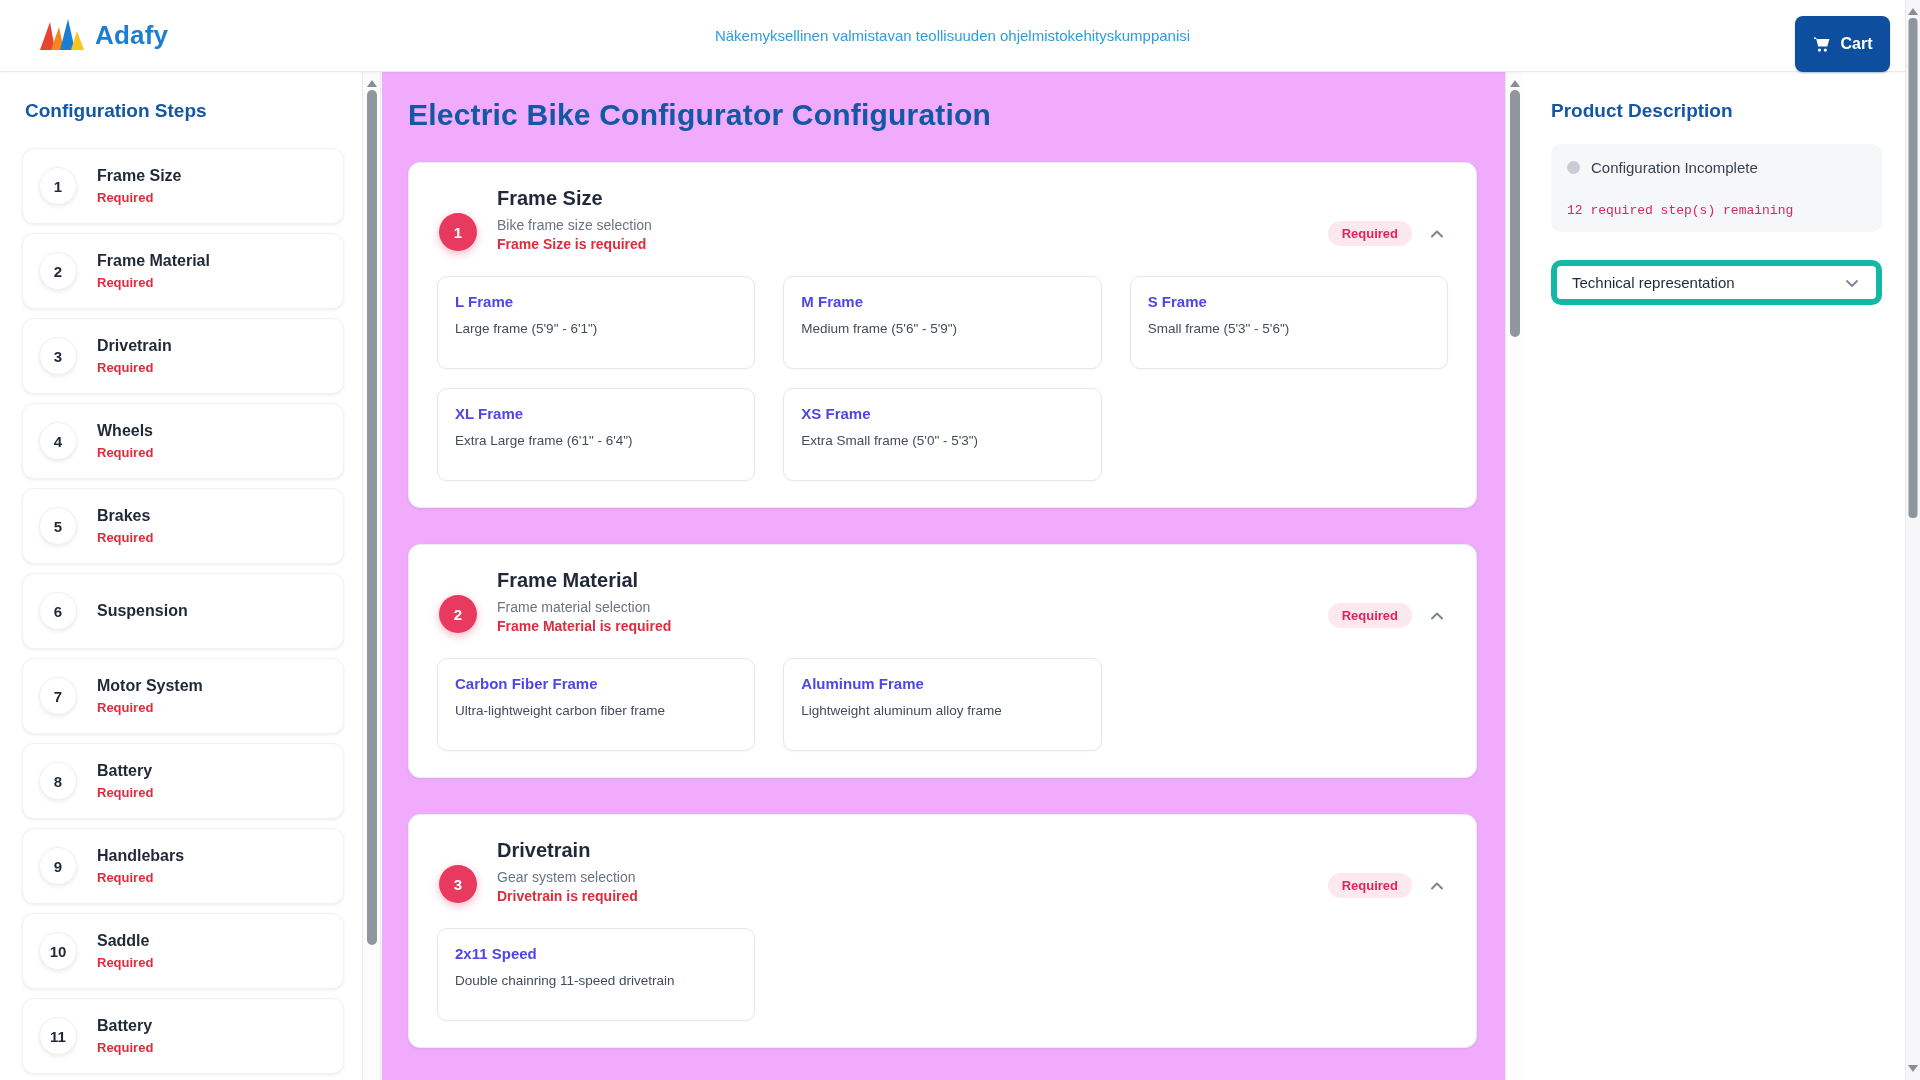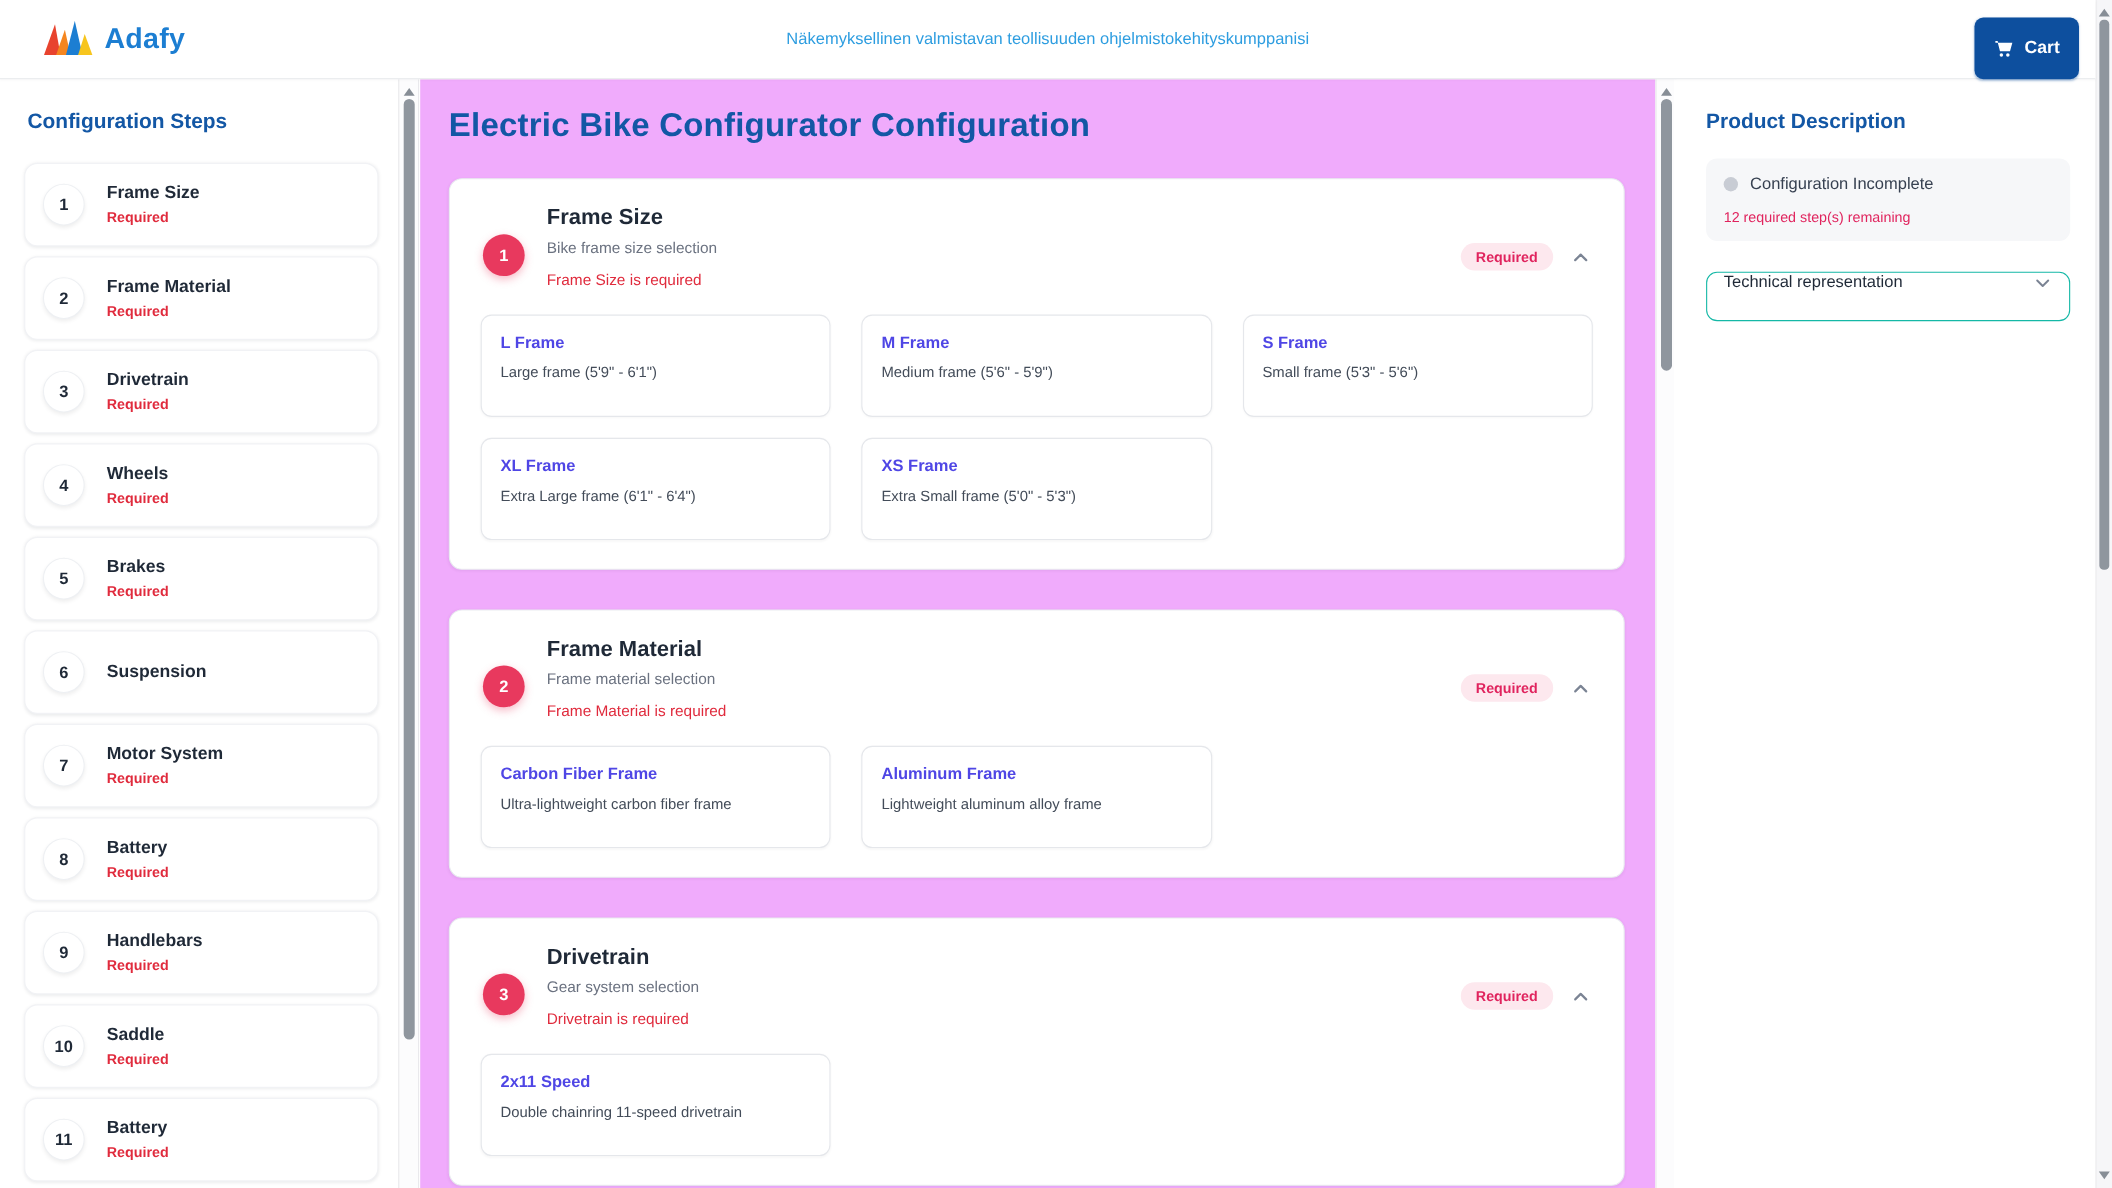--- a/index.html
+++ b/index.html
@@ -54,41 +54,41 @@
   .sections-list { margin-top:30px; display:flex; flex-direction:column; gap:36px; }
   .section-card { background:#fff; border:1px solid #e9ecf0; border-radius:12px;
                   box-shadow:0 1px 3px rgba(17,24,39,.06); padding:24px 28px 26px 28px; }
   .section-header { display:flex; align-items:flex-start; }
   .section-badge { width:38px; height:38px; border-radius:50%; background:#e8395e; color:#fff;
                    font-size:15px; font-weight:700; display:flex; align-items:center; justify-content:center;
                    margin:26px 20px 0 2px; box-shadow:0 3px 8px rgba(232,57,94,.35); flex:none; }
   .section-titles { display:flex; flex-direction:column; }
   .section-title { font-size:20px; font-weight:800; color:#1f2937; }
   .section-subtitle { font-size:14px; color:#6b7280; margin-top:7px; }
-  .section-error { font-size:14px; font-weight:400; color:#e02b3d; margin-top:13px; }
+  .section-error { font-size:14px; font-weight:700; color:#e02b3d; margin-top:3px; }
   .section-controls { margin-left:auto; display:flex; align-items:center; gap:14px; margin-top:34px; }
   .required-pill { background:#fde8ee; color:#e0245e; font-size:13px; font-weight:600;
                    border-radius:999px; padding:6px 14px; line-height:1; }
   .chevron-btn { background:none; border:none; cursor:pointer; display:flex; align-items:center; padding:2px; }
   .options-grid { margin-top:24px; display:grid; grid-template-columns:repeat(3,1fr); gap:19px 28px; }
   .option-card { background:#fff; border:1px solid #e5e7eb; border-radius:10px; min-height:93px;
                  padding:16px 17px; cursor:pointer; box-shadow:0 1px 2px rgba(17,24,39,.03); }
   .option-title { font-size:15px; font-weight:700; color:#4f46e5; }
   .option-desc { font-size:13.5px; color:#434c59; margin-top:11px; }
 
   
   .right-panel { position:absolute; left:1522px; top:72px; width:383px; bottom:0; background:#fff; padding:28px 23px 0 29px; }
   .panel-title { font-size:19px; font-weight:800; color:#1357a5; }
   .status-box { margin-top:22px; background:#f6f7f9; border-radius:10px; padding:15px 16px 14px 16px; }
   .status-row { display:flex; align-items:center; gap:11px; }
   .status-dot { width:13px; height:13px; border-radius:50%; background:#c8ccd4; flex:none; }
   .status-title { font-size:15px; color:#374151; }
-  .status-detail { font-size:13px; color:#e0245e; margin-top:14px; }
-  .rep-select { margin-top:28px; height:45px; background:#fff; border:1px solid #14b8a6; border-radius:10px;
-                display:flex; padding:0 15px; cursor:pointer; justify-content:space-between; }
+  .status-detail { font-size:13px; color:#e0245e; margin-top:27px;font-family:Liberation Mono, monospace; }
+  .rep-select { margin-top:28px; height:45px; background:#fff; border:6px solid #14b8a6; border-radius:10px;
+                display:flex; align-items:center; padding:0 15px; cursor:pointer; justify-content:space-between; }
   .rep-select-value { font-size:15px; color:#1f2937; }
 </style>
 </head>
 <body>
 
 <header class="header">
   <div class="logo">
     <svg width="46" height="34" viewBox="0 0 46 34">
       <polygon points="0,31 10,3 15,31" fill="#e8432e"></polygon>
       <polygon points="11,31 19,8 24,31" fill="#f5861f"></polygon>

